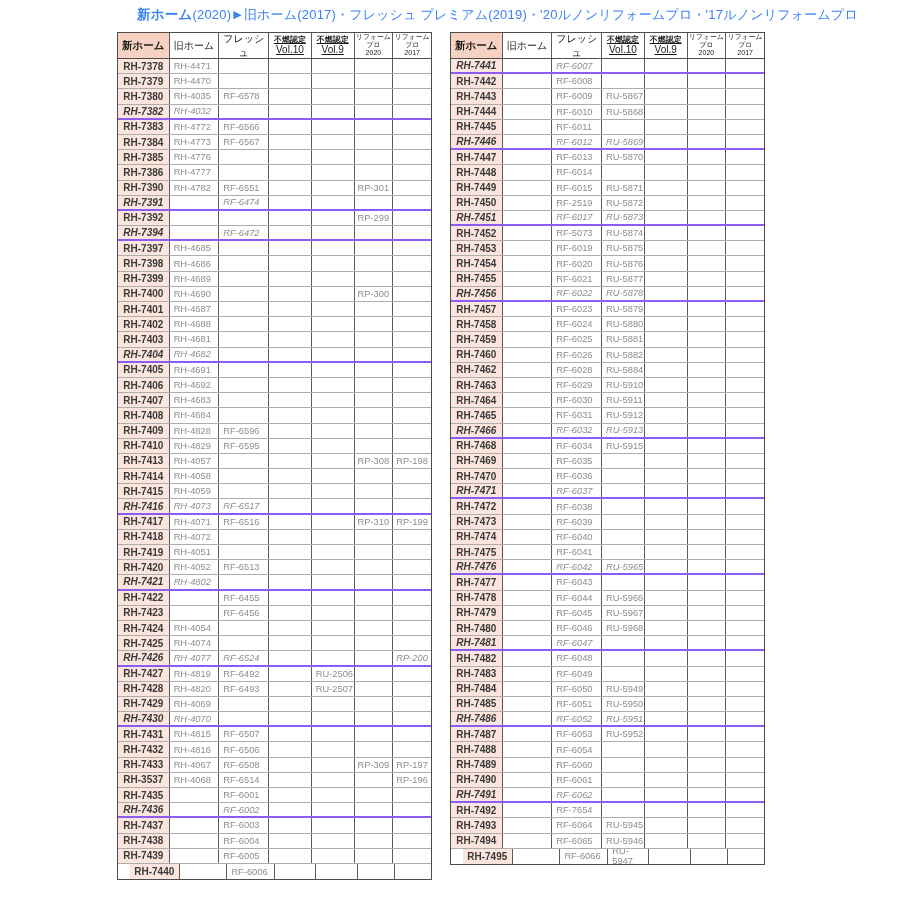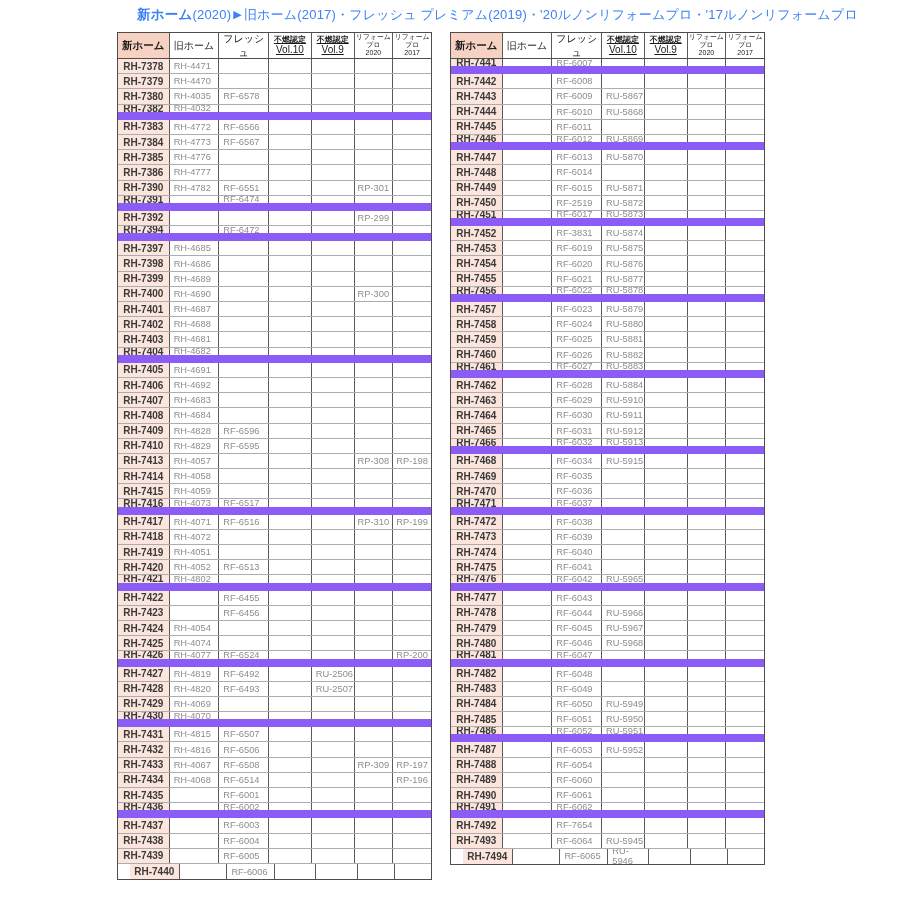--- a/index.html
+++ b/index.html
@@ -9,21 +9,21 @@
   }
   .title-line { position:absolute; top:6px; left:137px; font-size:13px; color:#3b82f6; white-space:nowrap; letter-spacing:0.2px; }
   .title-line .brand { font-weight:bold; font-size:13.5px; }
   .title-line .arrow { font-size:11px; padding:0 2px; position:relative; top:-1px; }
 
   .cat-table { position:absolute; top:32px; width:315px; border:1.5px solid #4d4d4d; background:#fff; box-sizing:border-box; }
   #table-left  { left:117px; }
   #table-right { left:450px; }
 
   .t-row { display:flex; height:15.2px; border-bottom:1px solid #adadad; box-sizing:border-box; }
-  .t-row.thick { border-bottom:8px solid #8b5cf6; }
+  .t-row.thick { border-bottom:2px solid #8b5cf6;font-style:italic; }
   .t-row:last-child { border-bottom:none;padding-left:12px; }
   .t-head { height:26px; border-bottom:1.5px solid #4d4d4d; }
 
   .t-cell { border-right:1px solid #5a5a5a; box-sizing:border-box; display:flex; align-items:center; overflow:hidden; }
   .t-cell:last-child { border-right:none; }
   .w0{width:52px}.w1{width:50px}.w2{width:50px}.w3{width:43px}.w4{width:43px}.w5{width:39px}.w6{width:38px}
 
   .c0 { background:#fbe5dc; justify-content:center; font-weight:bold; font-size:10px; color:#3a3a3a; }
   .c-val { font-size:9.3px; color:#8d8d8d; padding-left:4px; }
   .c-val.ctr { justify-content:center; padding-left:0; }
@@ -489,21 +489,21 @@
       <div class="t-row">
         <div class="t-cell w0 c0">RH-7433</div>
         <div class="t-cell w1 c-val">RH-4067</div>
         <div class="t-cell w2 c-val">RF-6508</div>
         <div class="t-cell w3 c-val"></div>
         <div class="t-cell w4 c-val"></div>
         <div class="t-cell w5 c-val ctr">RP-309</div>
         <div class="t-cell w6 c-val ctr">RP-197</div>
       </div>
       <div class="t-row">
-        <div class="t-cell w0 c0">RH-7434</div>
+        <div class="t-cell w0 c0">RH-3537</div>
         <div class="t-cell w1 c-val">RH-4068</div>
         <div class="t-cell w2 c-val">RF-6514</div>
         <div class="t-cell w3 c-val"></div>
         <div class="t-cell w4 c-val"></div>
         <div class="t-cell w5 c-val ctr"></div>
         <div class="t-cell w6 c-val ctr">RP-196</div>
       </div>
       <div class="t-row">
         <div class="t-cell w0 c0">RH-7435</div>
         <div class="t-cell w1 c-val"></div>
@@ -682,21 +682,21 @@
         <div class="t-cell w1 c-val"></div>
         <div class="t-cell w2 c-val">RF-6017</div>
         <div class="t-cell w3 c-val">RU-5873</div>
         <div class="t-cell w4 c-val"></div>
         <div class="t-cell w5 c-val ctr"></div>
         <div class="t-cell w6 c-val ctr"></div>
       </div>
       <div class="t-row">
         <div class="t-cell w0 c0">RH-7452</div>
         <div class="t-cell w1 c-val"></div>
-        <div class="t-cell w2 c-val">RF-3831</div>
+        <div class="t-cell w2 c-val">RF-5073</div>
         <div class="t-cell w3 c-val">RU-5874</div>
         <div class="t-cell w4 c-val"></div>
         <div class="t-cell w5 c-val ctr"></div>
         <div class="t-cell w6 c-val ctr"></div>
       </div>
       <div class="t-row">
         <div class="t-cell w0 c0">RH-7453</div>
         <div class="t-cell w1 c-val"></div>
         <div class="t-cell w2 c-val">RF-6019</div>
         <div class="t-cell w3 c-val">RU-5875</div>
@@ -760,29 +760,20 @@
       </div>
       <div class="t-row">
         <div class="t-cell w0 c0">RH-7460</div>
         <div class="t-cell w1 c-val"></div>
         <div class="t-cell w2 c-val">RF-6026</div>
         <div class="t-cell w3 c-val">RU-5882</div>
         <div class="t-cell w4 c-val"></div>
         <div class="t-cell w5 c-val ctr"></div>
         <div class="t-cell w6 c-val ctr"></div>
       </div>
-      <div class="t-row thick">
-        <div class="t-cell w0 c0">RH-7461</div>
-        <div class="t-cell w1 c-val"></div>
-        <div class="t-cell w2 c-val">RF-6027</div>
-        <div class="t-cell w3 c-val">RU-5883</div>
-        <div class="t-cell w4 c-val"></div>
-        <div class="t-cell w5 c-val ctr"></div>
-        <div class="t-cell w6 c-val ctr"></div>
-      </div>
       <div class="t-row">
         <div class="t-cell w0 c0">RH-7462</div>
         <div class="t-cell w1 c-val"></div>
         <div class="t-cell w2 c-val">RF-6028</div>
         <div class="t-cell w3 c-val">RU-5884</div>
         <div class="t-cell w4 c-val"></div>
         <div class="t-cell w5 c-val ctr"></div>
         <div class="t-cell w6 c-val ctr"></div>
       </div>
       <div class="t-row">
@@ -1053,18 +1044,27 @@
         <div class="t-cell w3 c-val">RU-5945</div>
         <div class="t-cell w4 c-val"></div>
         <div class="t-cell w5 c-val ctr"></div>
         <div class="t-cell w6 c-val ctr"></div>
       </div>
       <div class="t-row">
         <div class="t-cell w0 c0">RH-7494</div>
         <div class="t-cell w1 c-val"></div>
         <div class="t-cell w2 c-val">RF-6065</div>
         <div class="t-cell w3 c-val">RU-5946</div>
+        <div class="t-cell w4 c-val"></div>
+        <div class="t-cell w5 c-val ctr"></div>
+        <div class="t-cell w6 c-val ctr"></div>
+      </div>
+      <div class="t-row">
+        <div class="t-cell w0 c0">RH-7495</div>
+        <div class="t-cell w1 c-val"></div>
+        <div class="t-cell w2 c-val">RF-6066</div>
+        <div class="t-cell w3 c-val">RU-5947</div>
         <div class="t-cell w4 c-val"></div>
         <div class="t-cell w5 c-val ctr"></div>
         <div class="t-cell w6 c-val ctr"></div>
       </div>
     </div>
 </div>
 
 </body></html>

